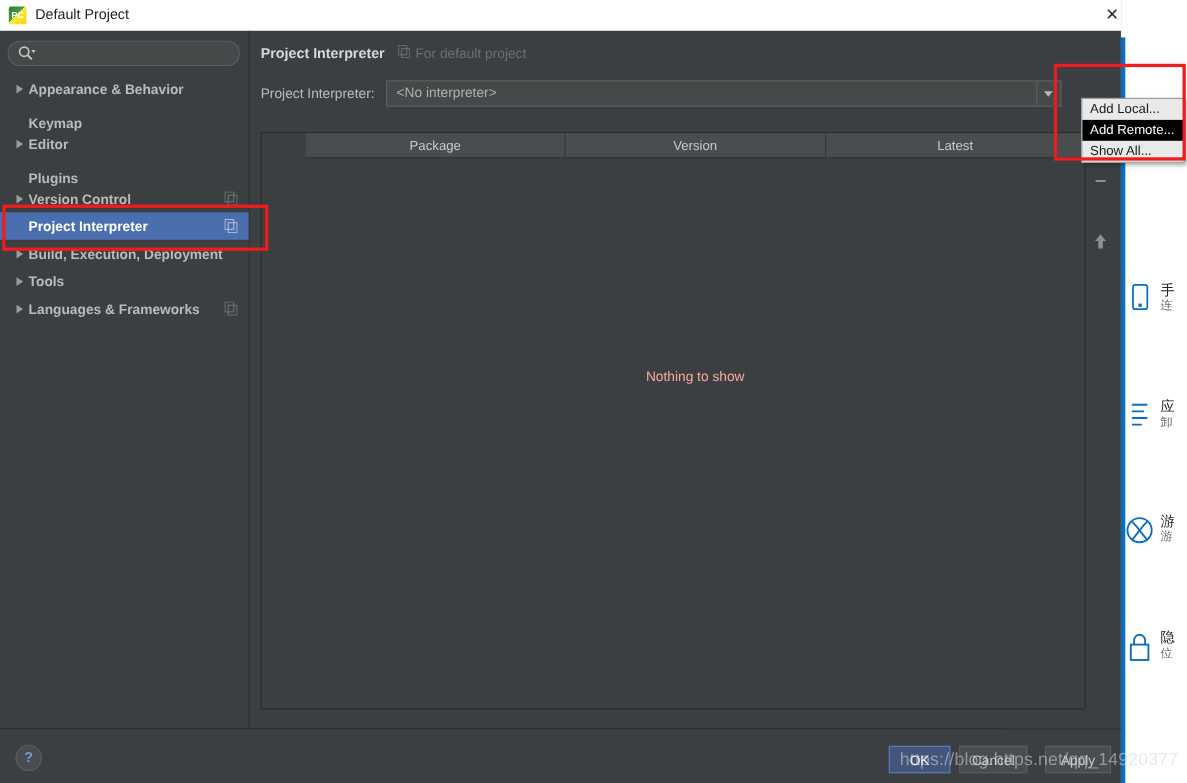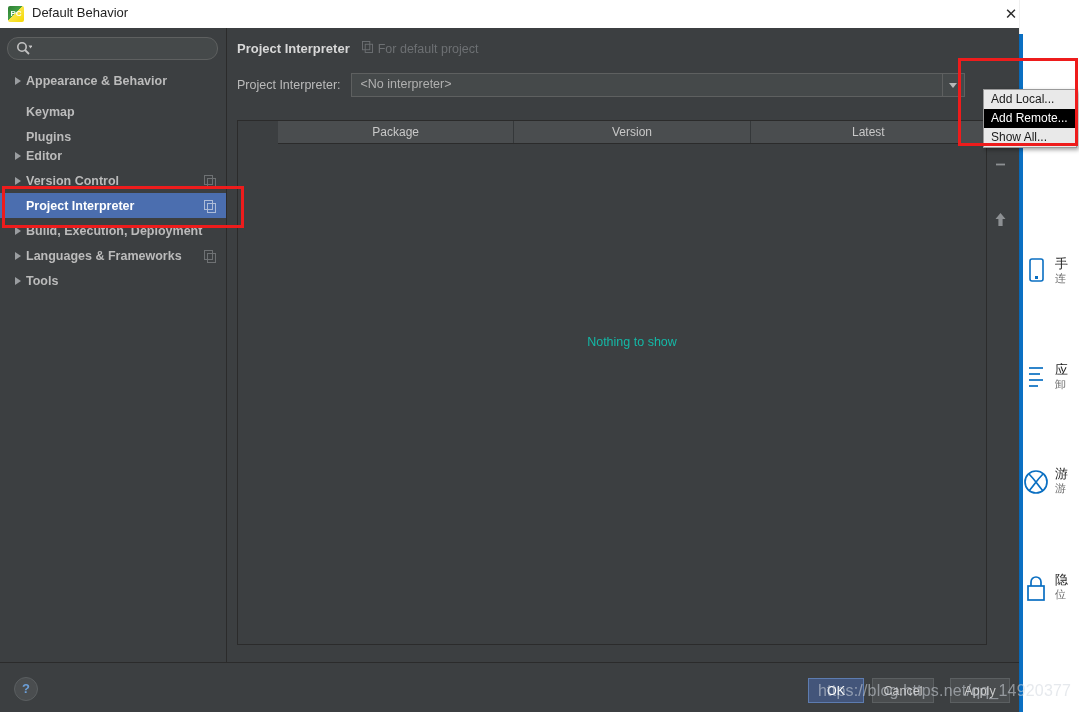--- a/index.html
+++ b/index.html
@@ -138,21 +138,21 @@
   }
   .thead { display: flex; height: 22px; background: #4a4d4f; border-bottom: 1px solid #2b2b2b; }
   .th {
     flex: 1; text-align: center; line-height: 22px; font-size: 12px; color: #c8c8c8;
     border-right: 1px solid #35383a; box-sizing: border-box;
   }
   .th:last-child { border-right: 0; }
   .tbody {
     position: relative; height: 500px; display: flex; align-items: center; justify-content: center;
   }
-  .empty-text { font-size: 12.5px; color: #14b8a6; margin-top: -105px; }
+  .empty-text { font-size: 12.5px; color: #fca5a5; margin-top: -105px; }
 
   .side-tools {
     position: absolute; left: 762px; top: 92px; width: 22px; height: 525px;
   }
   .st-btn {
     width: 22px; height: 25px; display: flex; align-items: center; justify-content: center;
   }
 
   
   .footer {
@@ -267,21 +267,21 @@
       <span class="sub">位</span>
     </span>
   </div>
 
   <div class="bg-shadow-strip"></div>
 
   <div class="dialog">
 
     <div class="titlebar">
       <span class="tb-icon">PC</span>
-      <span class="tb-title">Default Behavior</span>
+      <span class="tb-title">Default Project</span>
       <span class="tb-close">✕</span>
     </div>
 
     <div class="sidebar">
       <div class="search-box">
         <span class="search-ic">
           <svg width="16" height="15" viewBox="0 0 16 15">
               <circle cx="6" cy="6" r="4.2" fill="none" stroke="#c2c2c2" stroke-width="1.6"></circle>
               <line x1="9" y1="9" x2="13" y2="13" stroke="#c2c2c2" stroke-width="1.8"></line>
               <path d="M12.5 4.5 l4 0 l-2 3 z" fill="#c2c2c2"></path>
@@ -292,27 +292,27 @@
 
       <div class="tree">
         <div class="tree-item">
           <span class="tw has"></span>
           <span class="tree-label">Appearance &amp; Behavior</span>
         </div>
         <div class="tree-item plain">
           <span class="tw"></span>
           <span class="tree-label">Keymap</span>
         </div>
+        <div class="tree-item">
+          <span class="tw has"></span>
+          <span class="tree-label">Editor</span>
+        </div>
         <div class="tree-item plain">
           <span class="tw"></span>
           <span class="tree-label">Plugins</span>
-        </div>
-        <div class="tree-item">
-          <span class="tw has"></span>
-          <span class="tree-label">Editor</span>
         </div>
         <div class="tree-item">
           <span class="tw has"></span>
           <span class="tree-label">Version Control</span>
           <span class="copy-ic">
             <svg width="12" height="13" viewBox="0 0 12 13">
                 <rect x="0.5" y="0.5" width="8" height="9" fill="none" stroke="#8a8d8f"></rect>
                 <rect x="3.5" y="3.5" width="8" height="9" fill="none" stroke="#8a8d8f"></rect>
               </svg>
           </span>
@@ -326,31 +326,31 @@
                 <rect x="3.5" y="3.5" width="8" height="9" fill="none" stroke="#e2e6ee"></rect>
               </svg>
           </span>
         </div>
         <div class="tree-item">
           <span class="tw has"></span>
           <span class="tree-label">Build, Execution, Deployment</span>
         </div>
         <div class="tree-item">
           <span class="tw has"></span>
+          <span class="tree-label">Tools</span>
+        </div>
+        <div class="tree-item">
+          <span class="tw has"></span>
           <span class="tree-label">Languages &amp; Frameworks</span>
           <span class="copy-ic">
             <svg width="12" height="13" viewBox="0 0 12 13">
                 <rect x="0.5" y="0.5" width="8" height="9" fill="none" stroke="#8a8d8f"></rect>
                 <rect x="3.5" y="3.5" width="8" height="9" fill="none" stroke="#8a8d8f"></rect>
               </svg>
           </span>
-        </div>
-        <div class="tree-item">
-          <span class="tw has"></span>
-          <span class="tree-label">Tools</span>
         </div>
       </div>
     </div>
 
     <div class="content">
       <div class="ct-head">
         <span class="ct-title">Project Interpreter</span>
         <span class="ct-sub">
           <span>
             <svg width="11" height="12" viewBox="0 0 12 13">

